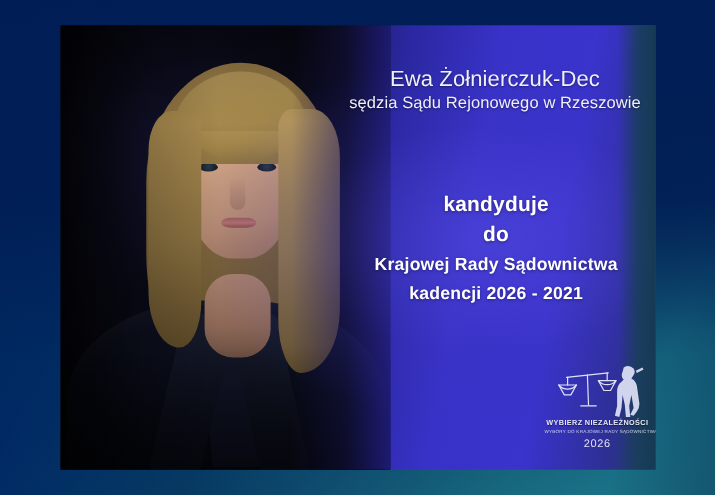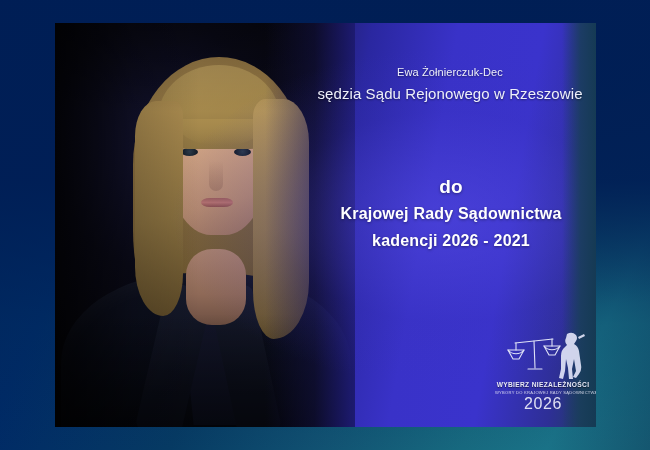--- a/index.html
+++ b/index.html
@@ -265,21 +265,21 @@
   
   #name-block {
     position: absolute;
     left: 250px;
     top: 38px;
     width: 290px;
     text-align: center;
     color: #eef0fb;
   }
   .name-line {
-    font-size: 11px;
+    font-size: 20px;
     line-height: 22px;
     font-weight: 400;
     letter-spacing: 0.1px;
     text-shadow: 0 1px 2px rgba(0,0,0,0.45);
     white-space: nowrap;
   }
   .name-line.l2 { font-size: 15px; }
 
   #headline-block {
     position: absolute;
@@ -319,21 +319,21 @@
     text-shadow: 0 1px 1px rgba(0,0,0,0.5);
   }
   .em-sub {
     font-size: 4.1px;
     letter-spacing: 0.25px;
     line-height: 7px;
     opacity: 0.85;
     white-space: nowrap;
   }
   .em-year {
-    font-size: 16px;
+    font-size: 10px;
     letter-spacing: 0.6px;
     line-height: 13px;
     margin-top: 1px;
     opacity: 0.95;
   }
 </style>
 </head>
 <body>
 
 <div id="frame">
@@ -365,20 +365,21 @@
 
     <div id="banner-glow"></div>
     <div id="banner-right-tint"></div>
 
     <div id="name-block">
       <div class="name-line">Ewa Żołnierczuk-Dec</div>
       <div class="name-line l2">sędzia Sądu Rejonowego w Rzeszowie</div>
     </div>
 
     <div id="headline-block">
+      <div class="hl">kandyduje</div>
       <div class="hl">do</div>
       <div class="hl big">Krajowej Rady Sądownictwa</div>
       <div class="hl big">kadencji 2026  - 2021</div>
     </div>
 
     <div id="emblem">
       <svg id="emblem-art" viewBox="0 0 96 52">
         <g fill="none" stroke="#dfe2f7" stroke-width="1.1" stroke-linecap="round" stroke-linejoin="round">
 
           <path d="M20 15 L58 11"></path>

